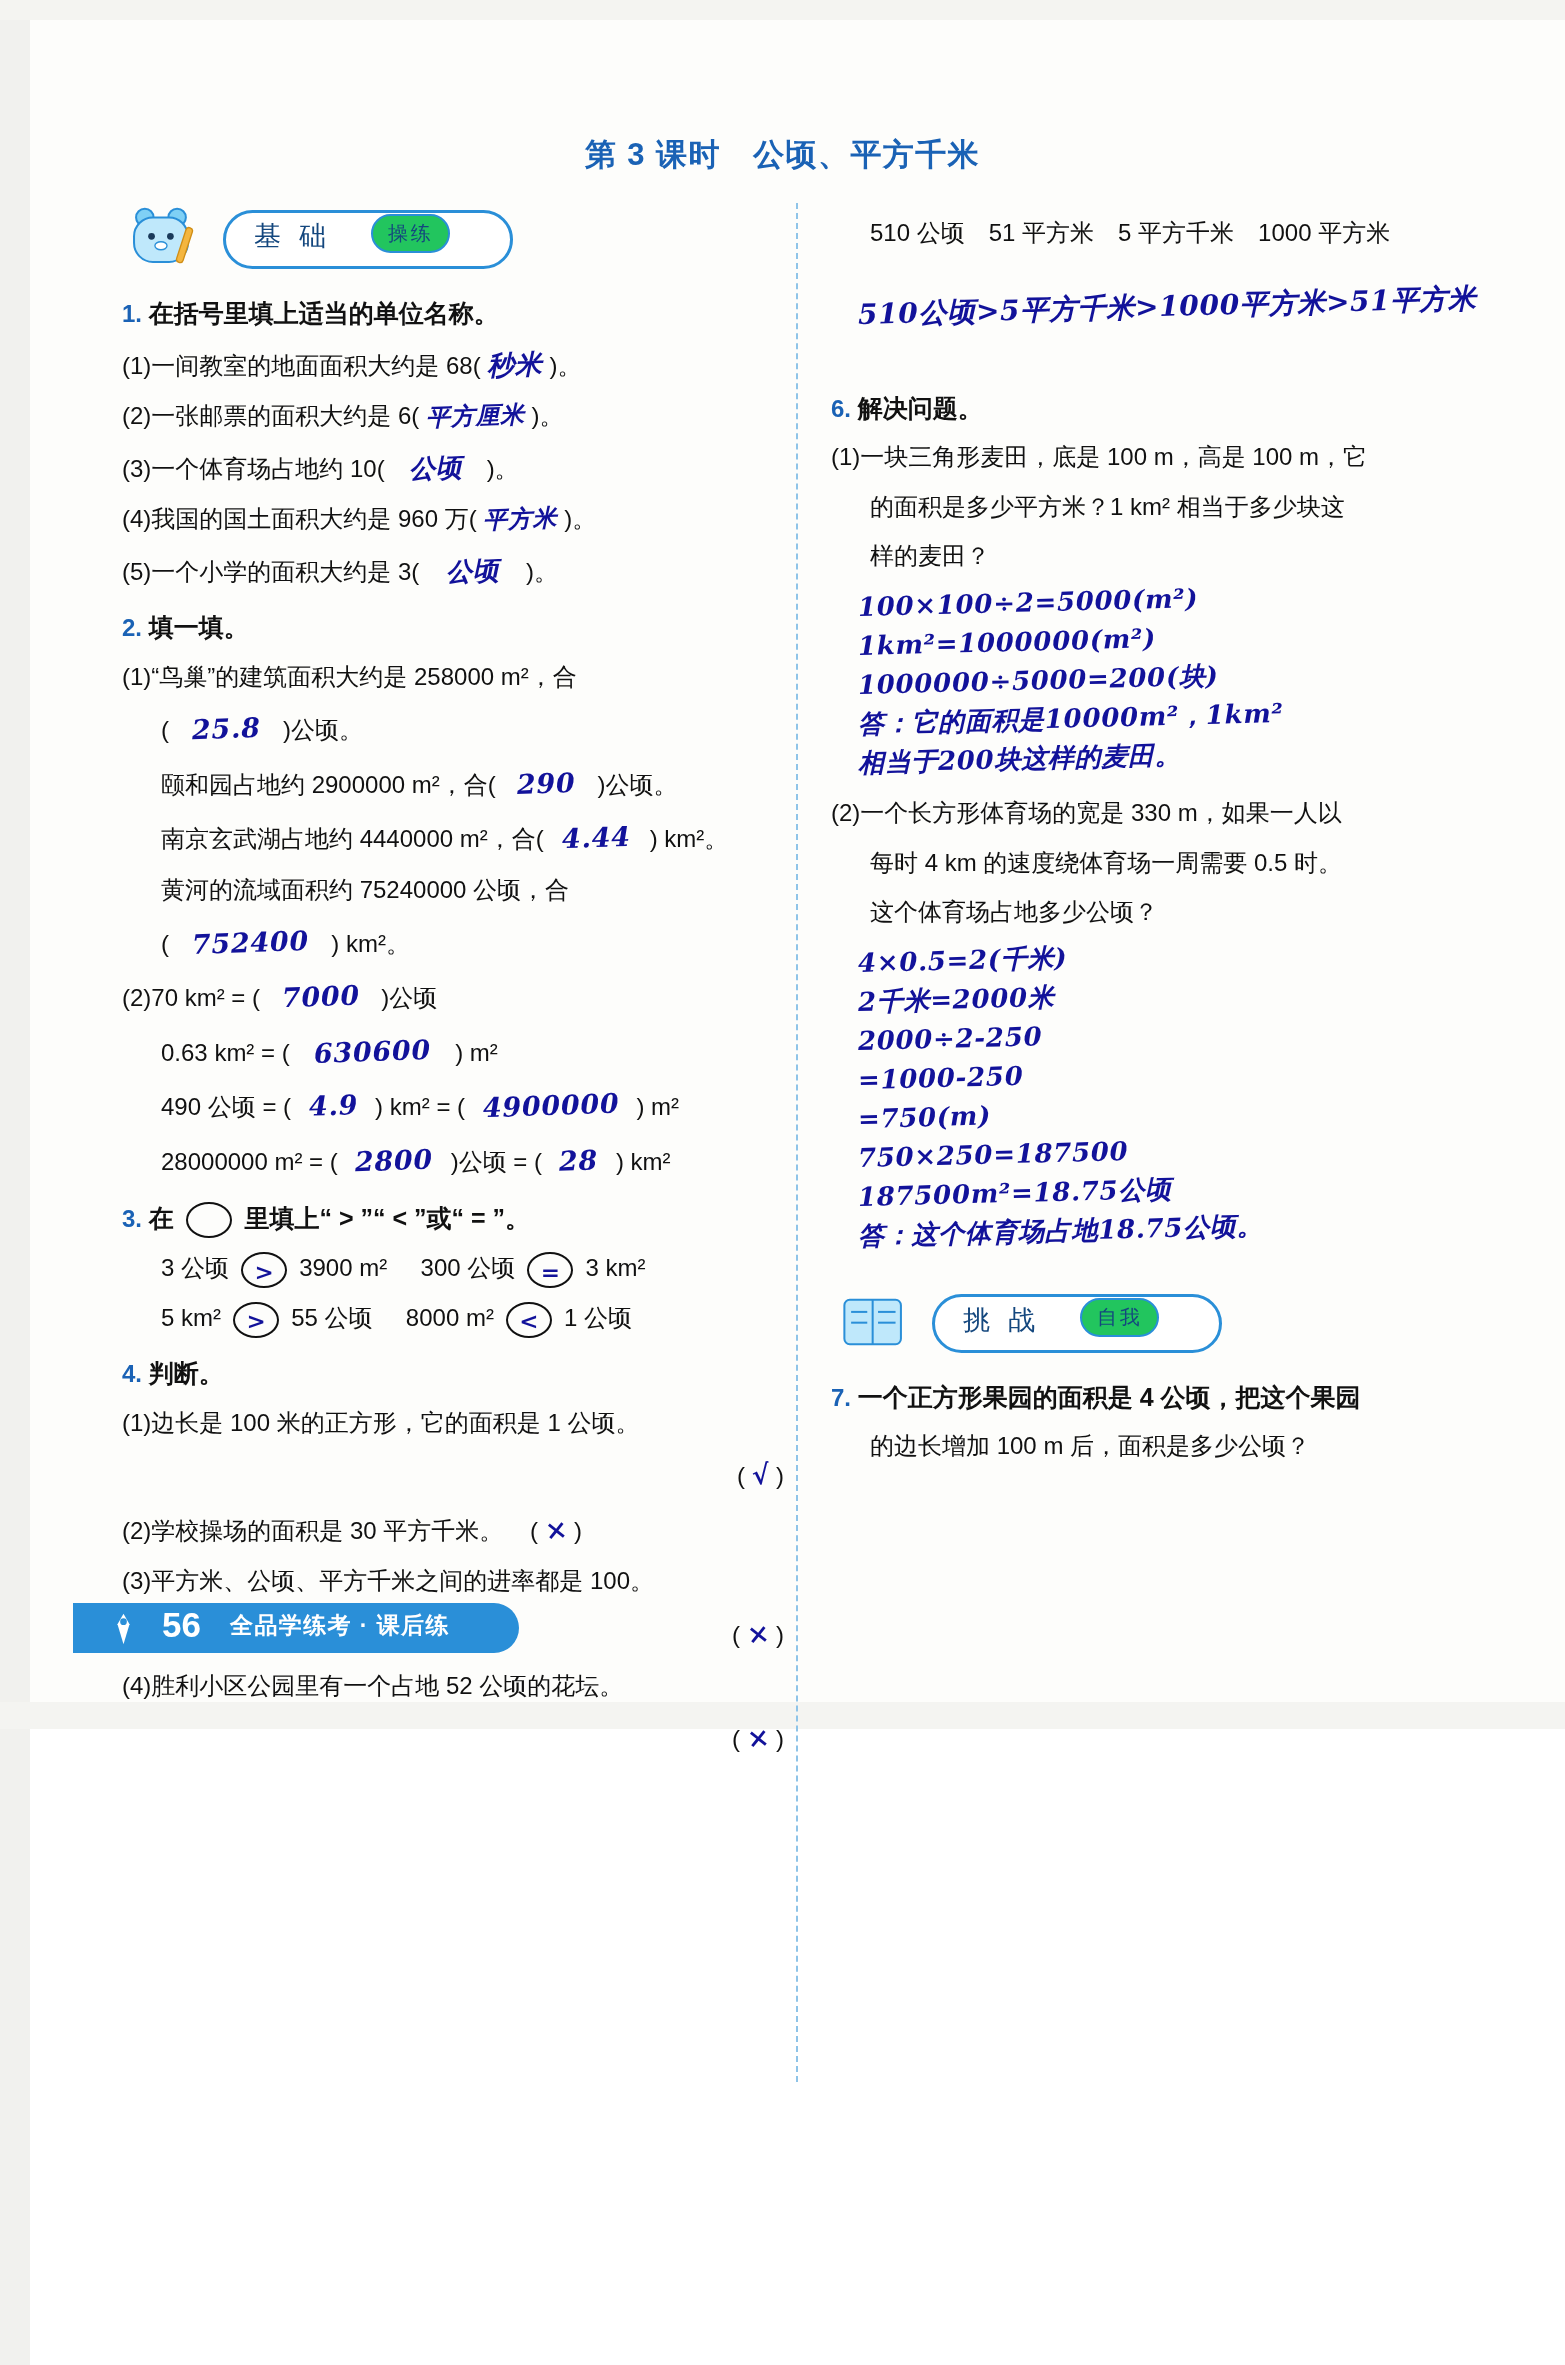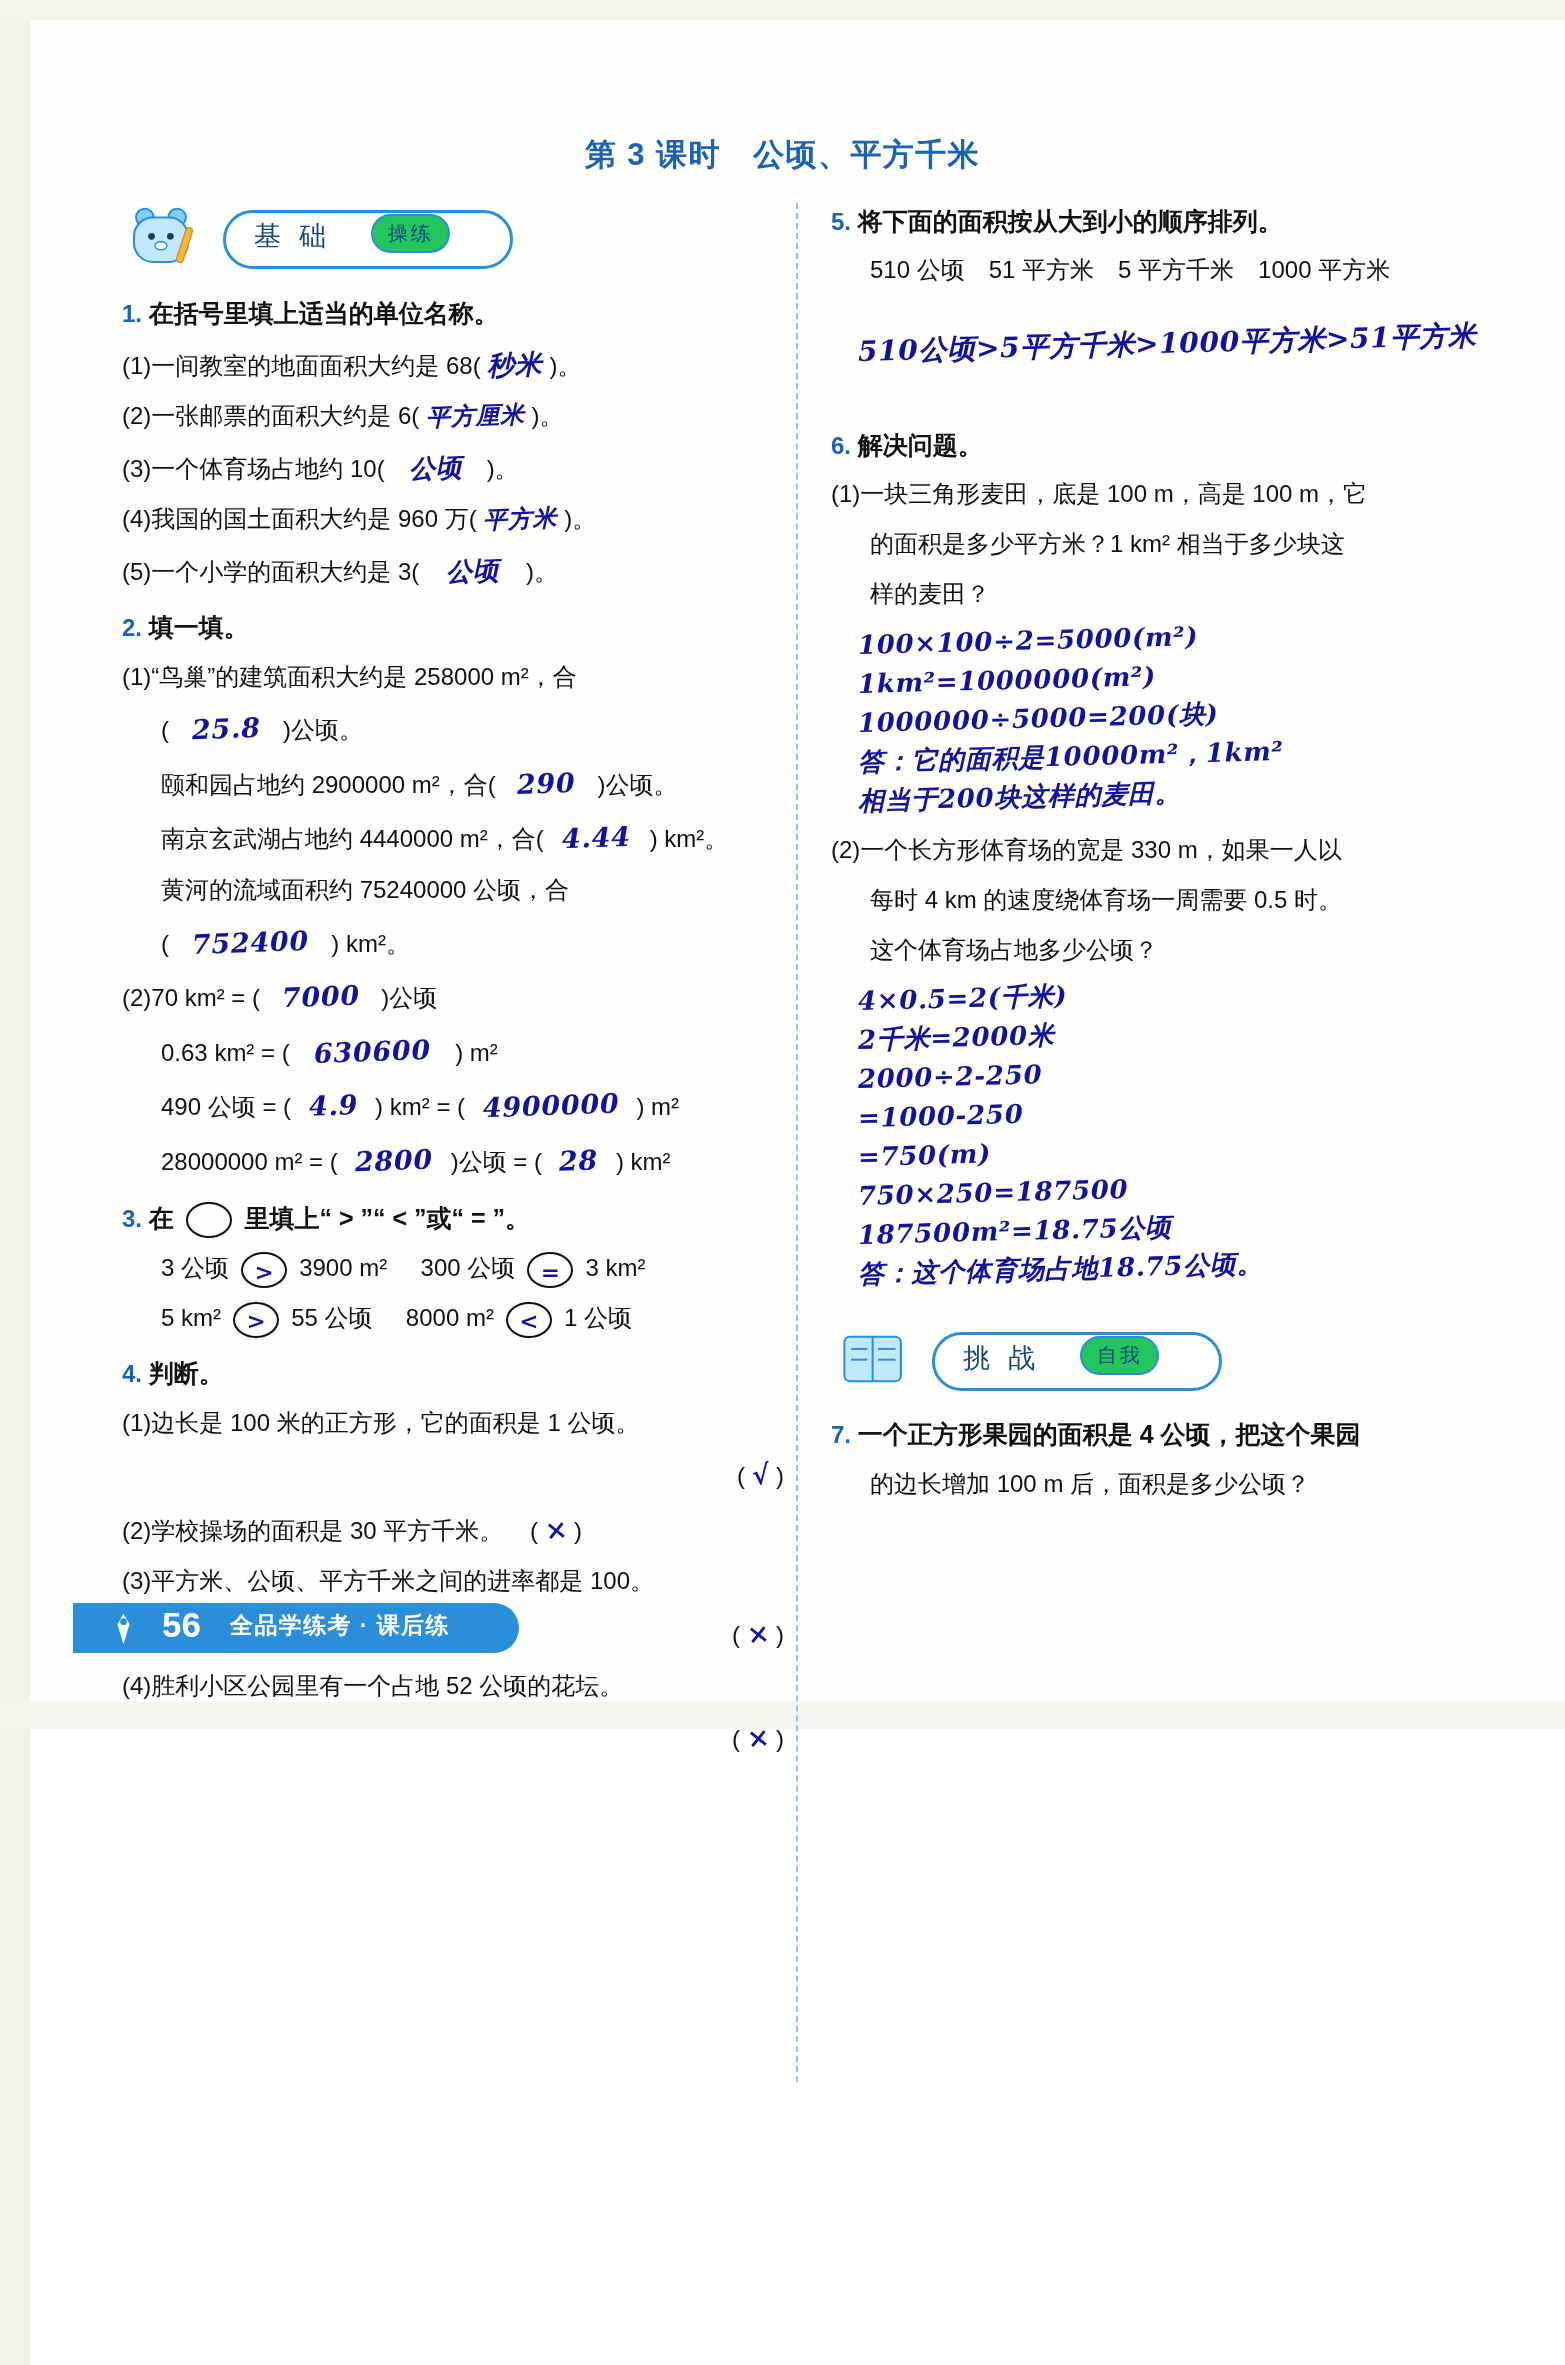--- a/index.html
+++ b/index.html
@@ -320,23 +320,20 @@
       (&nbsp;<span class="judge-ans">×</span>&nbsp;)
     </div>
     <div class="qline">(4)胜利小区公园里有一个占地 52 公顷的花坛。</div>
     <div class="qline right-paren-ans">
       (&nbsp;<span class="judge-ans">×</span>&nbsp;)
     </div>
   </div>
 
   <div class="col-right">
 
-    <div class="qhead" style="margin-top:0;">
-      <span class="qnum">5.</span><span>将下面的面积按从大到小的顺序排列。</span>
-    </div>
     <div class="qline indent">510 公顷　51 平方米　5 平方千米　1000 平方米</div>
     <div class="ans-box hw-block" style="font-size:28px;margin-top:41px;">
       <span class="hw-line">510公顷&gt;5平方千米&gt;1000平方米&gt;51平方米</span>
     </div>
 
     <div class="qhead" style="margin-top:54px;">
       <span class="qnum">6.</span><span>解决问题。</span>
     </div>
     <div class="qline">(1)一块三角形麦田，底是 100 m，高是 100 m，它</div>
     <div class="qline indent">的面积是多少平方米？1 km² 相当于多少块这</div>

